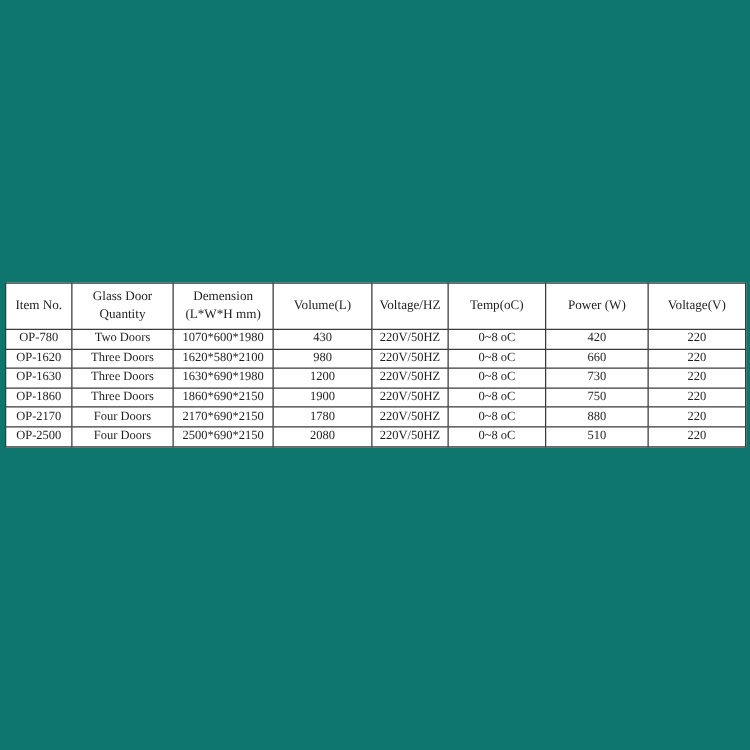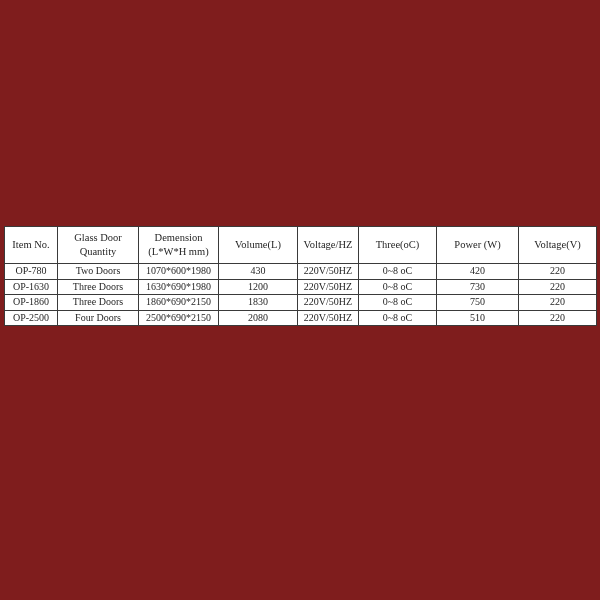--- a/index.html
+++ b/index.html
@@ -11,21 +11,21 @@
     height: 600px;
     background: #ffffff;
     position: relative;
     font-family: "Liberation Serif", serif;
     color: #1f1f1f;
     overflow: hidden;
   }
   .page {
     position: absolute;
     inset: 0;
-    background: #7f1d1d;
+    background: #0f766e;
   }
   table.spec-table {
     position: absolute;
     left: 4px;
     top: 226px;
     width: 592px;
     border-collapse: collapse;
     table-layout: fixed;
     background: #ffffff;
   }
@@ -70,54 +70,74 @@
     </colgroup>
     <thead>
       <tr>
         <th>Item No.</th>
         <th>Glass Door
 Quantity</th>
         <th>Demension
 (L*W*H mm)</th>
         <th>Volume(L)</th>
         <th>Voltage/HZ</th>
-        <th>Three(oC)</th>
+        <th>Temp(oC)</th>
         <th>Power (W)</th>
         <th>Voltage(V)</th>
       </tr>
     </thead>
     <tbody>
       <tr>
         <td>OP-780</td>
         <td>Two Doors</td>
         <td>1070*600*1980</td>
         <td>430</td>
         <td>220V/50HZ</td>
         <td>0~8 oC</td>
         <td>420</td>
         <td>220</td>
       </tr>
       <tr>
+        <td>OP-1620</td>
+        <td>Three Doors</td>
+        <td>1620*580*2100</td>
+        <td>980</td>
+        <td>220V/50HZ</td>
+        <td>0~8 oC</td>
+        <td>660</td>
+        <td>220</td>
+      </tr>
+      <tr>
         <td>OP-1630</td>
         <td>Three Doors</td>
         <td>1630*690*1980</td>
         <td>1200</td>
         <td>220V/50HZ</td>
         <td>0~8 oC</td>
         <td>730</td>
         <td>220</td>
       </tr>
       <tr>
         <td>OP-1860</td>
         <td>Three Doors</td>
         <td>1860*690*2150</td>
-        <td>1830</td>
+        <td>1900</td>
         <td>220V/50HZ</td>
         <td>0~8 oC</td>
         <td>750</td>
+        <td>220</td>
+      </tr>
+      <tr>
+        <td>OP-2170</td>
+        <td>Four Doors</td>
+        <td>2170*690*2150</td>
+        <td>1780</td>
+        <td>220V/50HZ</td>
+        <td>0~8 oC</td>
+        <td>880</td>
         <td>220</td>
       </tr>
       <tr>
         <td>OP-2500</td>
         <td>Four Doors</td>
         <td>2500*690*2150</td>
         <td>2080</td>
         <td>220V/50HZ</td>
         <td>0~8 oC</td>
         <td>510</td>

